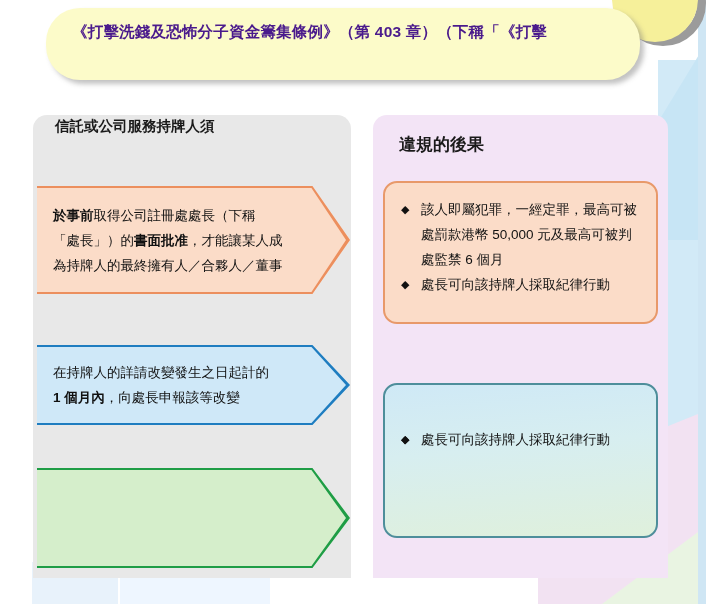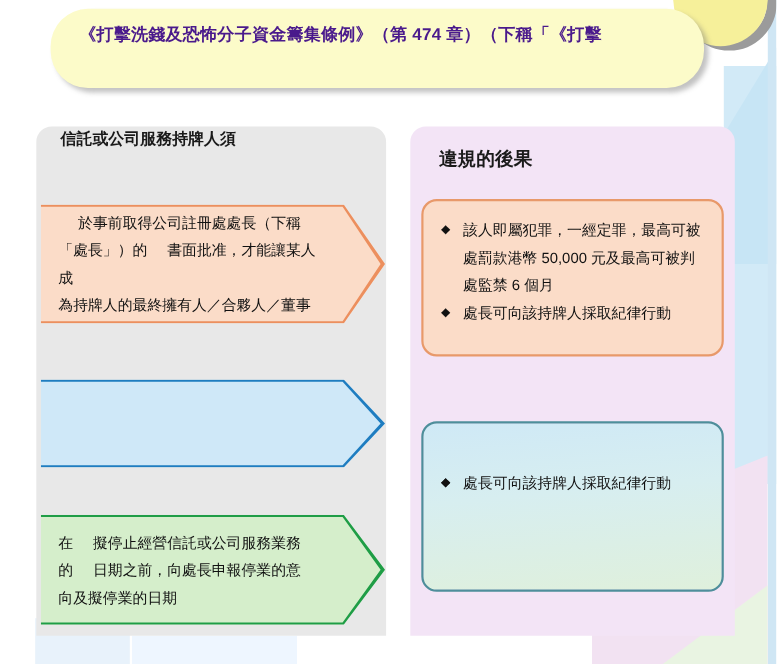--- a/index.html
+++ b/index.html
@@ -174,21 +174,21 @@
   }
   .arrow .atext {
     position: relative;
     z-index: 3;
     font-size: 13.5px;
     line-height: 25px;
     color: #111;
     padding-left: 16px;
     padding-right: 52px;
   }
-  .arrow .atext b { font-weight: normal; margin-left: 18px; }
+  .arrow .atext b { font-weight: bold; }
 
   #arrow-approval { left: 37px; top: 186px; width: 313px; height: 108px; }
   #arrow-approval .fill   { background: #fbdcc8; }
   #arrow-approval .stroke { background: #ec8f5e; }
 
   #arrow-change { left: 37px; top: 345px; width: 313px; height: 80px; }
   #arrow-change .fill   { background: #cfe8f8; }
   #arrow-change .stroke { background: #1f7dc0; }
 
   #arrow-cease { left: 37px; top: 468px; width: 313px; height: 100px; }
@@ -243,21 +243,21 @@
   <div class="deco-circle-gray"></div>
   <div class="deco-circle-yellow"></div>
   <div class="deco-bl-1"></div>
   <div class="deco-bl-2"></div>
   <div class="deco-br-pink"></div>
   <div class="deco-br-green"></div>
   <div class="deco-br-white"></div>
 
   <div id="title-banner">
     <div class="ttext">
-      <span>《打擊洗錢及恐怖分子資金籌集條例》（第 474 章）（下稱「《打擊</span>
+      <span>《打擊洗錢及恐怖分子資金籌集條例》（第 403 章）（下稱「《打擊</span>
     </div>
   </div>
 
   <div id="left-panel">
     <div class="panel-head">信託或公司服務持牌人須</div>
   </div>
 
   <div id="right-panel">
     <div class="panel-head">違規的後果</div>
   </div>
@@ -268,30 +268,29 @@
     <div class="atext">
       <b>於事前</b><span>取得公司註冊處處長（下稱</span><br>
       <span>「處長」）的</span><b>書面批准</b><span>，才能讓某人成</span><br>
       <span>為持牌人的最終擁有人／合夥人／董事</span>
     </div>
   </div>
 
   <div class="arrow" id="arrow-change">
     <div class="fill"></div>
     <div class="stroke"></div>
+    <div class="atext">
+      <span>在持牌人的詳請改變發生之日起計的</span><br>
+      <b>1 個月內</b><span>，向處長申報該等改變</span>
+    </div>
   </div>
 
   <div class="arrow" id="arrow-cease">
     <div class="fill"></div>
     <div class="stroke"></div>
-    <div class="atext">
-      <span>在</span><b>擬停止經營</b><span>信託或公司服務業務</span><br>
-      <span>的</span><b>日期之前</b><span>，向處長申報停業的意</span><br>
-      <span>向及擬停業的日期</span>
-    </div>
   </div>
 
   <div class="cbox" id="cbox-approval">
     <ul class="blist">
       <li>
         <span class="bullet">◆</span>
         <span>該人即屬犯罪，一經定罪，最高可被處罰款港幣 50,000 元及最高可被判處監禁 6 個月</span>
       </li>
       <li>
         <span class="bullet">◆</span>

